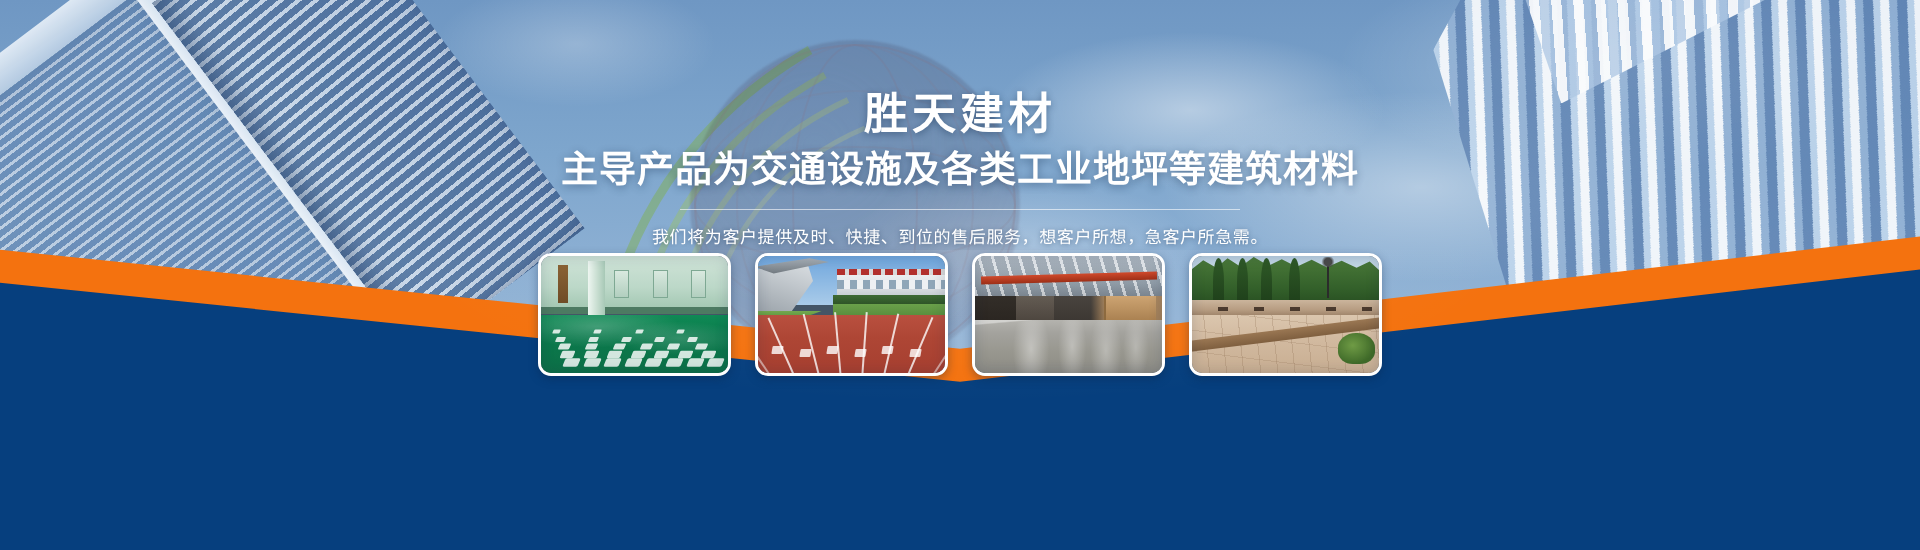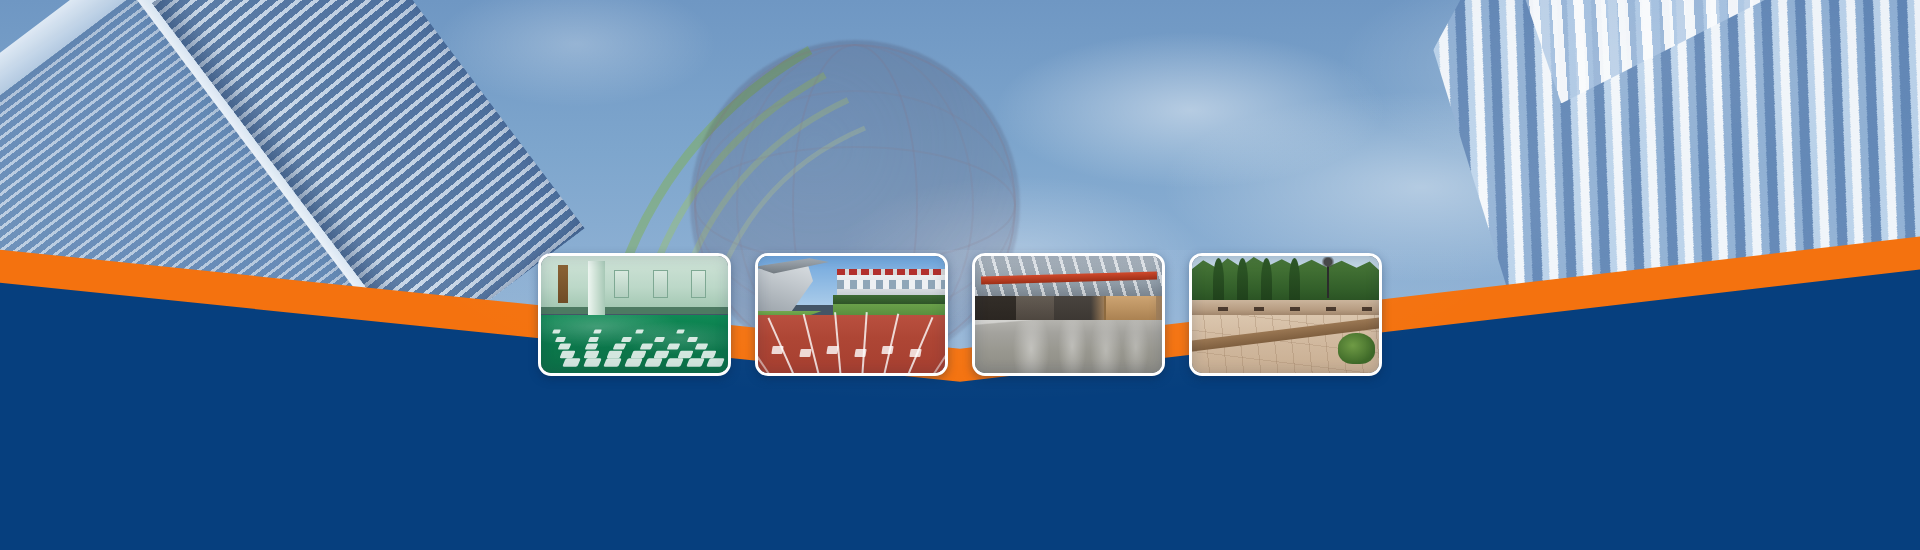--- a/index.html
+++ b/index.html
@@ -441,20 +441,26 @@
     <ellipse cx="165" cy="165" rx="62" ry="160" fill="none" stroke="#8a6f7d" stroke-width="2" opacity=".38"></ellipse>
     <ellipse cx="165" cy="165" rx="118" ry="160" fill="none" stroke="#8a6f7d" stroke-width="2" opacity=".30"></ellipse>
     <ellipse cx="165" cy="165" rx="160" ry="58" fill="none" stroke="#8a6f7d" stroke-width="2" opacity=".32"></ellipse>
     <ellipse cx="165" cy="165" rx="160" ry="114" fill="none" stroke="#8a6f7d" stroke-width="2" opacity=".26"></ellipse>
   </svg>
 
   <div class="band-orange"></div>
   <div class="band-navy"></div>
   <div class="navy-sheen"></div>
 
+  <div class="copy">
+    <div class="title">胜天建材</div>
+    <div class="subtitle">主导产品为交通设施及各类工业地坪等建筑材料</div>
+    <div class="rule"></div>
+    <div class="tagline">我们将为客户提供及时、快捷、到位的售后服务，想客户所想，急客户所急需。</div>
+  </div>
 
   <div class="thumbs">
 
     <div class="thumb">
       <div class="scene">
         <div class="t1-wall"></div>
         <div class="t1-door"></div>
         <div class="t1-win t1-w2"></div>
         <div class="t1-win t1-w3"></div>
         <div class="t1-win t1-w4"></div>

